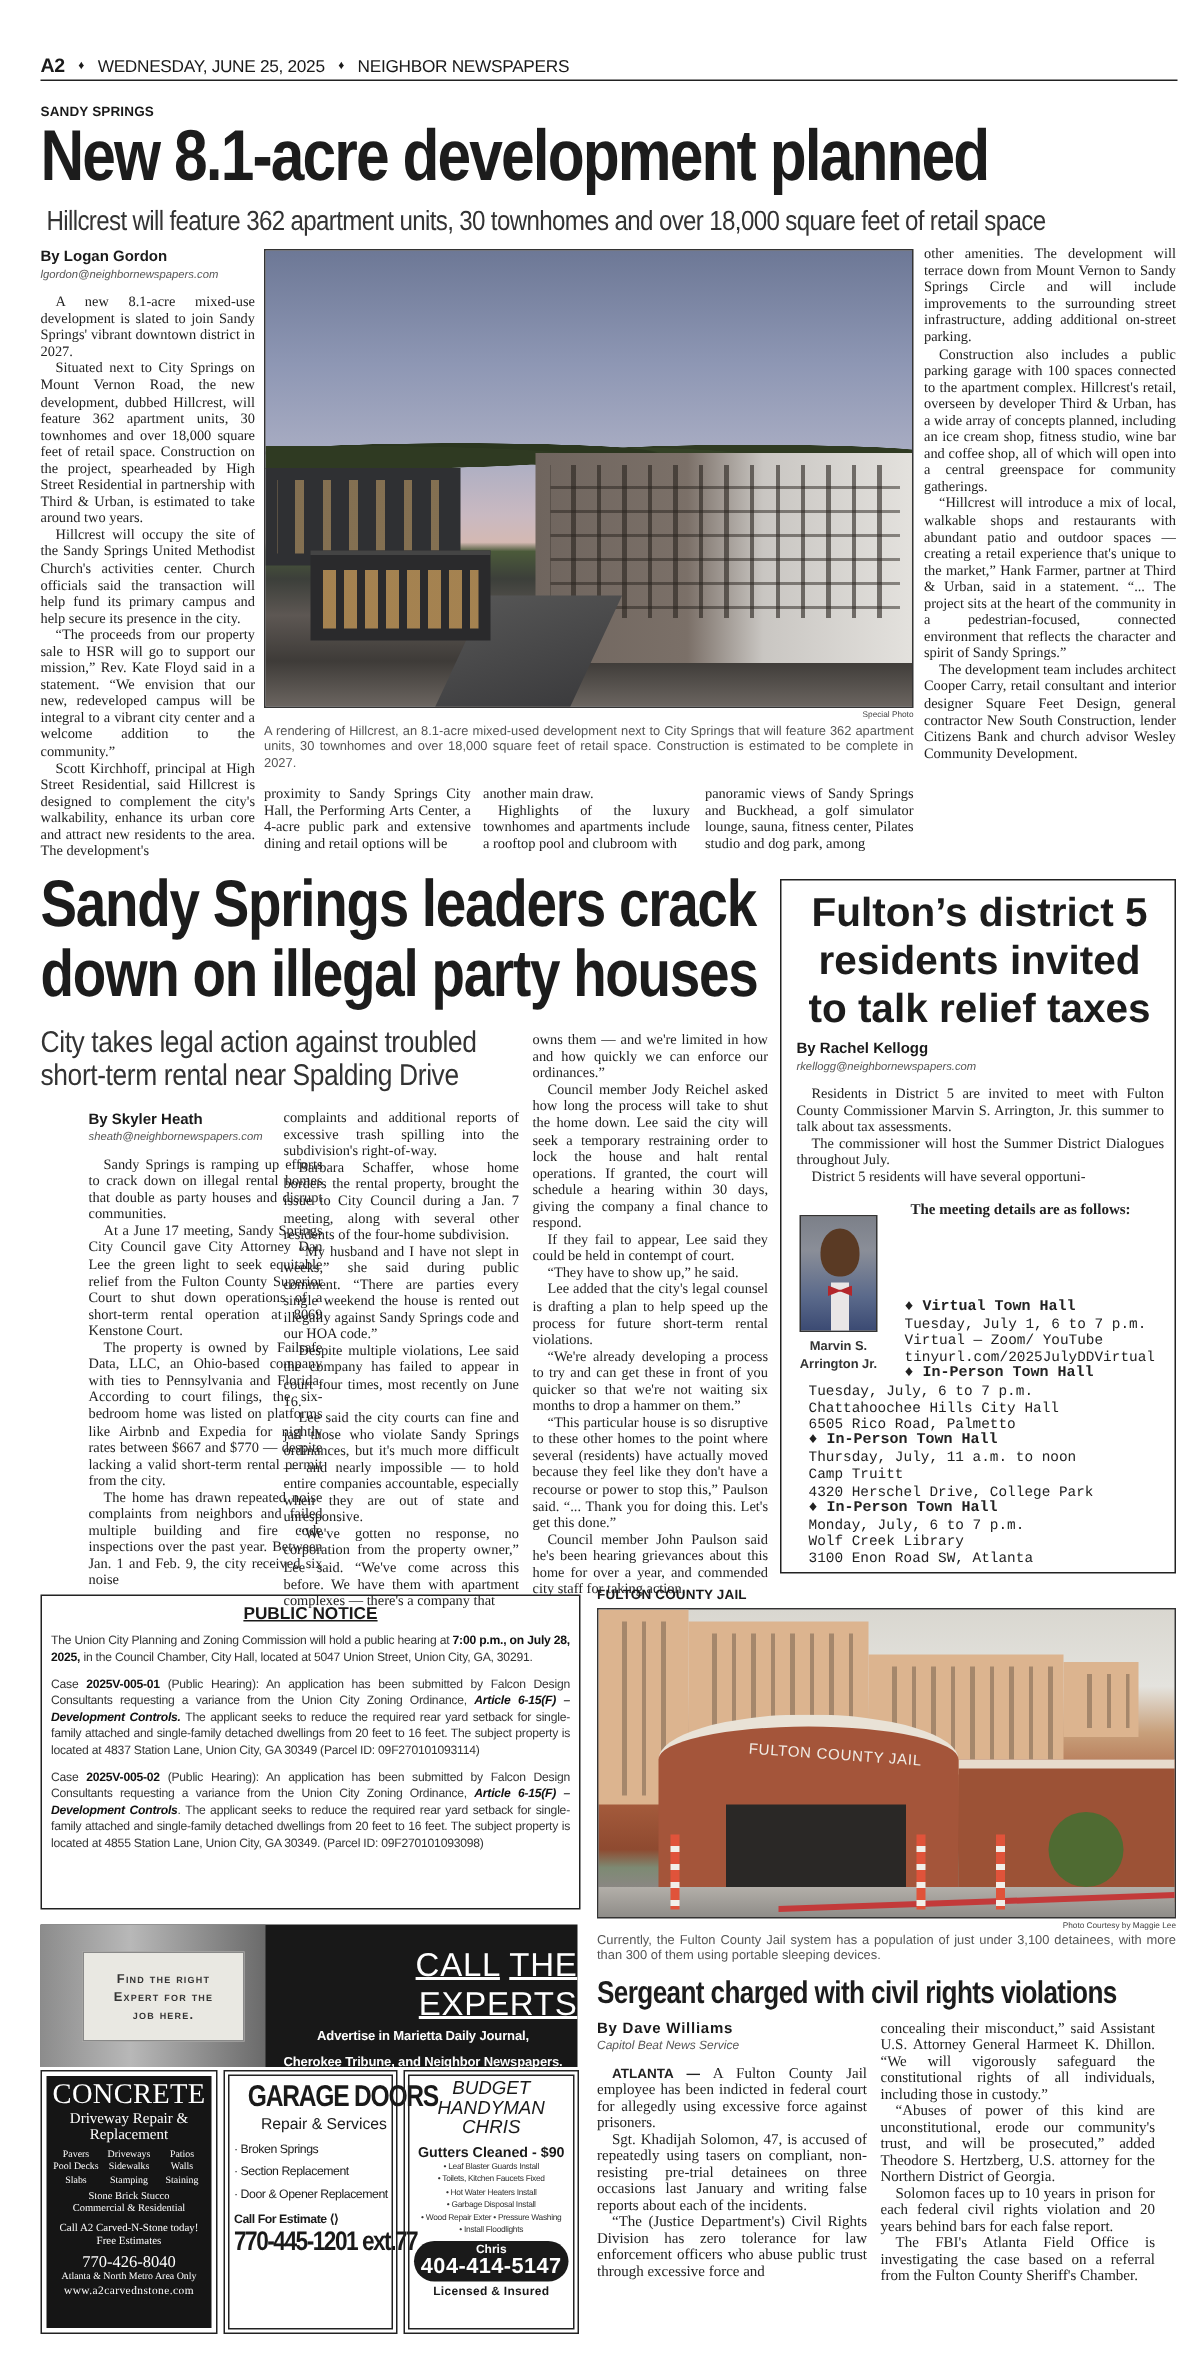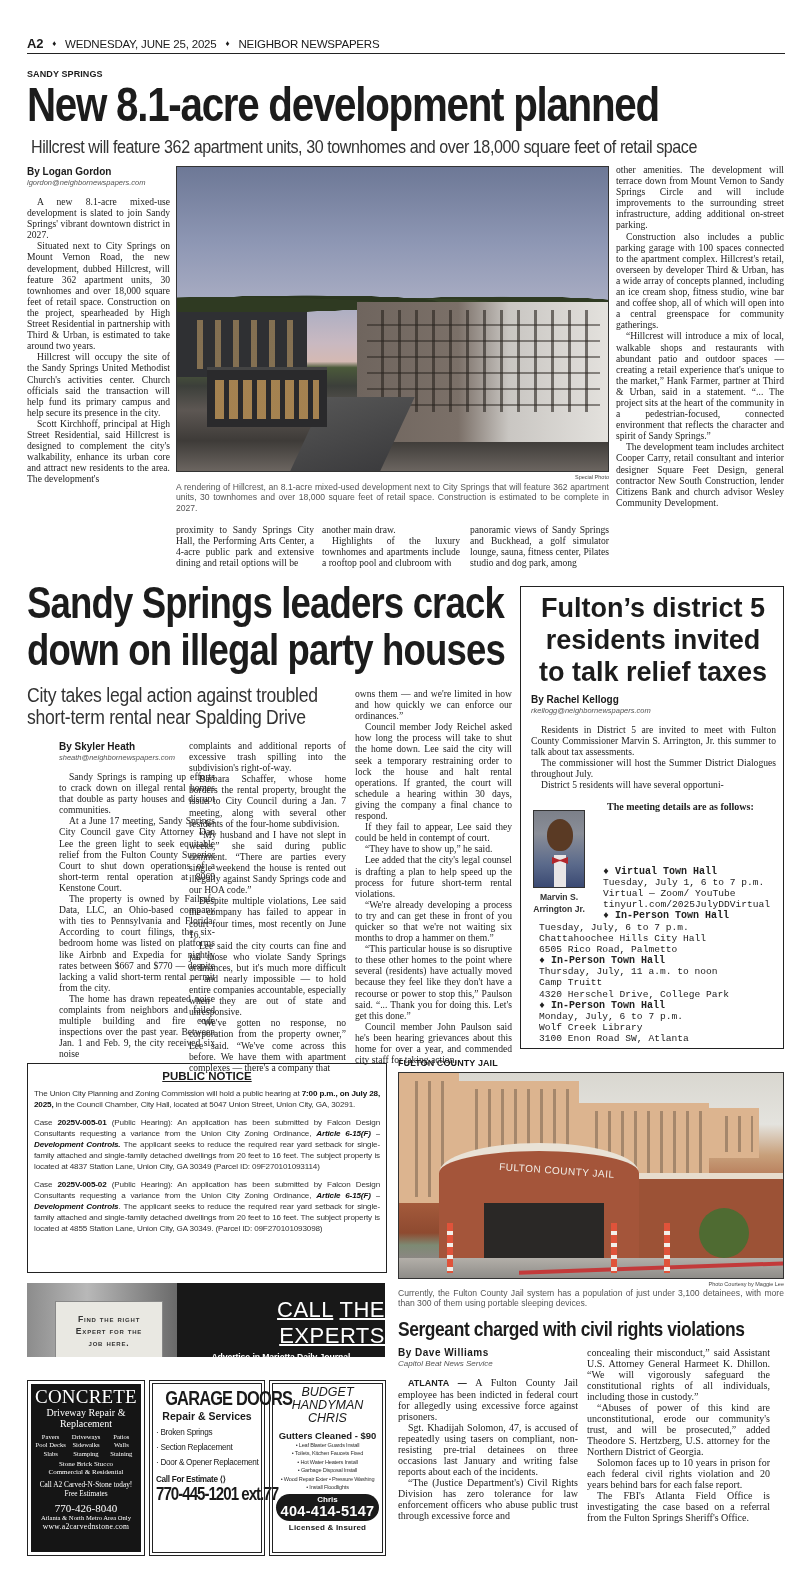--- a/index.html
+++ b/index.html
@@ -64,21 +64,21 @@
   #jail .arch { position:absolute; left:40px; top:70px; width:200px; height:125px; background:#a4553a; border-top-left-radius: 100px 30px; border-top-right-radius: 100px 30px; border-top: 8px solid #e9e2d6; }
   #jail .entry { position:absolute; left:85px; top:130px; width:120px; height:60px; background:#2a2826; }
   #jail .signtxt { position:absolute; left:100px; top:92px; font-family: "Liberation Sans", sans-serif; font-size: 10px; color:#f1ede6; letter-spacing: 0.5px; transform: rotate(4deg); }
   #jail .right { position:absolute; left:240px; top:100px; width:146px; height:95px; background:#9c5236; border-top: 6px solid #e7dccd; }
   #jail .bush { position:absolute; left:300px; top:135px; width:50px; height:50px; border-radius:50%; background:#4f6b32; }
   #jail .pave { position:absolute; left:0; top:185px; width:386px; height:22px; background: linear-gradient(180deg,#b3afa9 0%,#8b8985 100%); }
   #jail .pave:before { content:""; position:absolute; left:120px; top:8px; width:266px; height:4px; background:#c33a3a; transform: skewY(-2deg); }
   #jail .cone { position:absolute; top:150px; width:6px; height:50px; background: repeating-linear-gradient(180deg,#e0533a 0 8px,#f2efe9 8px 12px); }
 
   
-  #ad-experts { left: 27px; top: 1283px; width: 358px; height: 74px; background:#181818; overflow:hidden; }
+  #ad-experts { left: 27px; top: 1283px; width: 358px; height: 95px; background:#181818; overflow:hidden; }
   #ad-experts .hand { position:absolute; left:0; top:0; width:150px; height:95px; background: linear-gradient(90deg,#8c8c8c 0%,#b8b8b8 40%,#6a6a6a 100%); }
   #ad-experts .card { position:absolute; left:28px; top:18px; width:108px; height:60px; background:#e9e8e2; border: 1px solid #888; display:flex; flex-direction:column; justify-content:center; align-items:center; }
   #ad-experts .card span { font-family: "Liberation Sans", sans-serif; font-size: 8.6px; color:#333; letter-spacing: 0.8px; line-height: 12px; font-variant: small-caps; font-weight: bold; }
   #ad-experts .rt { position:absolute; left:152px; top:0; width:206px; height:95px; color:#fff; text-align:center; font-family: "Liberation Sans", sans-serif; }
   #ad-experts .big { font-weight:normal; font-size: 22px; letter-spacing: 0.5px; margin-top: 14px; text-align: right; }
   #ad-experts .big u { text-decoration-thickness: 2px; }
   #ad-experts .small { font-weight: bold; font-size: 8.7px; line-height: 17px; letter-spacing: -0.1px; }
 
   .ad-frame { position:absolute; top: 1380px; height: 176px; border: 1.5px solid #222; }
   #ad-concrete { left: 27px; width: 118px; padding: 3px; }
@@ -88,21 +88,21 @@
   #ad-concrete .grid { display:grid; grid-template-columns: repeat(3, 1fr); font-size: 6.6px; line-height: 8.3px; margin: 4px 2px 2px; }
   #ad-concrete .c3 { font-size: 7px; line-height: 8.2px; margin-top: 2px; }
   #ad-concrete .c4 { font-size: 7.3px; line-height: 9px; margin-top: 4px; }
   #ad-concrete .c5 { font-size: 11px; line-height: 12px; margin-top: 4px; }
   #ad-concrete .c6 { font-size: 6.6px; line-height: 8px; }
   #ad-concrete .c7 { font-size: 7.6px; line-height: 10px; letter-spacing: 0.3px; }
 
   #ad-garage { left: 149px; width: 116px; padding: 2px; }
   #ad-garage .inner { border: 1.5px solid #222; height: 100%; padding: 2px 3px; font-family: "Liberation Sans", sans-serif; }
   #ad-garage .g1 { font-family: "Liberation Sans", sans-serif; font-weight: bold; font-size: 20px; line-height: 24px; text-align:center; letter-spacing: -1px; transform: scaleX(0.82); transform-origin: center; white-space: nowrap; }
-  #ad-garage .g2 { font-weight: bold; font-size: 10.5px; text-align:center; margin-bottom: 3px; }
+  #ad-garage .g2 { font-weight: normal; font-size: 10.5px; text-align:right; margin-bottom: 3px; }
   #ad-garage .li { font-size: 8.2px; line-height: 15px; white-space: nowrap; letter-spacing: -0.3px; }
   #ad-garage .g3 { font-weight: bold; font-size: 8.2px; margin-top: 4px; letter-spacing: -0.3px; }
   #ad-garage .g4 { font-weight: bold; font-size: 18px; line-height: 20px; letter-spacing: -1.2px; transform: scaleX(0.84); transform-origin: left; white-space: nowrap; }
 
   #ad-handy { left: 269px; width: 117px; padding: 2px; }
   #ad-handy .inner { border: 1.5px solid #222; height: 100%; padding: 2px; text-align:center; font-family: "Liberation Sans", sans-serif; }
   #ad-handy .h1 { font-weight:normal; font-style: italic; font-size: 12.5px; line-height: 13px; }
   #ad-handy .h2 { font-weight:bold; font-size: 9.5px; margin-top: 5px; }
   #ad-handy .li { font-size: 5.6px; line-height: 8.4px; color:#333; white-space: nowrap; letter-spacing: -0.2px; }
   #ad-handy .pill { background:#1a1a1a; color:#fff; border-radius: 14px; margin: 3px 1px 2px; padding: 1px 0 2px; }
@@ -125,20 +125,21 @@
 <div class="abs hed" style="left:27px; top:78px; font-size:48px; line-height:54px; letter-spacing:-1.5px; transform:scaleX(0.84);">New 8.1-acre development planned</div>
 <div class="abs dek" style="left:31px; top:136px; font-size:18.5px; line-height:22px; letter-spacing:-0.5px; transform:scaleX(0.87);">Hillcrest will feature 362 apartment units, 30 townhomes and over 18,000 square feet of retail space</div>
 
 <div class="abs" style="left:27px; top:166px; width:143px;">
   <div class="byline">By Logan Gordon</div>
   <div class="email">lgordon@neighbornewspapers.com</div>
   <div class="body-col">
     <p class="first">A new 8.1-acre mixed-use development is slated to join Sandy Springs' vibrant downtown district in 2027.</p>
     <p>Situated next to City Springs on Mount Vernon Road, the new development, dubbed Hillcrest, will feature 362 apartment units, 30 townhomes and over 18,000 square feet of retail space. Construction on the project, spearheaded by High Street Residential in partnership with Third &amp; Urban, is estimated to take around two years.</p>
     <p>Hillcrest will occupy the site of the Sandy Springs United Methodist Church's activities center. Church officials said the transaction will help fund its primary campus and help secure its presence in the city.</p>
+    <p>“The proceeds from our property sale to HSR will go to support our mission,” Rev. Kate Floyd said in a statement. “We envision that our new, redeveloped campus will be integral to a vibrant city center and a welcome addition to the community.”</p>
     <p>Scott Kirchhoff, principal at High Street Residential, said Hillcrest is designed to complement the city's walkability, enhance its urban core and attract new residents to the area. The development's</p>
   </div>
 </div>
 
 <div id="render" class="abs">
   <div class="trees"></div>
   <div class="bldg2"></div>
   <div class="bldg1"></div>
   <div class="road"></div>
   <div class="bldg3"></div>
@@ -280,21 +281,21 @@
   <div class="body-col" style="font-size:10px; line-height:11px;">
     <p class="first"><b class="sans" style="font-size:9px;">ATLANTA —</b> <span>A Fulton County Jail employee has been indicted in federal court for allegedly using excessive force against prisoners.</span></p>
     <p>Sgt. Khadijah Solomon, 47, is accused of repeatedly using tasers on compliant, non-resisting pre-trial detainees on three occasions last January and writing false reports about each of the incidents.</p>
     <p>“The (Justice Department's) Civil Rights Division has zero tolerance for law enforcement officers who abuse public trust through excessive force and</p>
   </div>
 </div>
 <div class="abs body-col" style="left:587px; top:1347px; width:183px; font-size:10px; line-height:11px;">
   <p style="text-indent:0">concealing their misconduct,” said Assistant U.S. Attorney General Harmeet K. Dhillon. “We will vigorously safeguard the constitutional rights of all individuals, including those in custody.”</p>
   <p>“Abuses of power of this kind are unconstitutional, erode our community's trust, and will be prosecuted,” added Theodore S. Hertzberg, U.S. attorney for the Northern District of Georgia.</p>
   <p>Solomon faces up to 10 years in prison for each federal civil rights violation and 20 years behind bars for each false report.</p>
-  <p>The FBI's Atlanta Field Office is investigating the case based on a referral from the Fulton Springs Sheriff's Office.</p>
+  <p>The FBI's Atlanta Field Office is investigating the case based on a referral from the Fulton County Sheriff's Chamber.</p>
 </div>
 
 <div id="ad-experts" class="abs">
   <div class="hand"></div>
   <div class="card">
     <span>Find the right</span>
     <span>Expert for the</span>
     <span>job here.</span>
   </div>
   <div class="rt">

